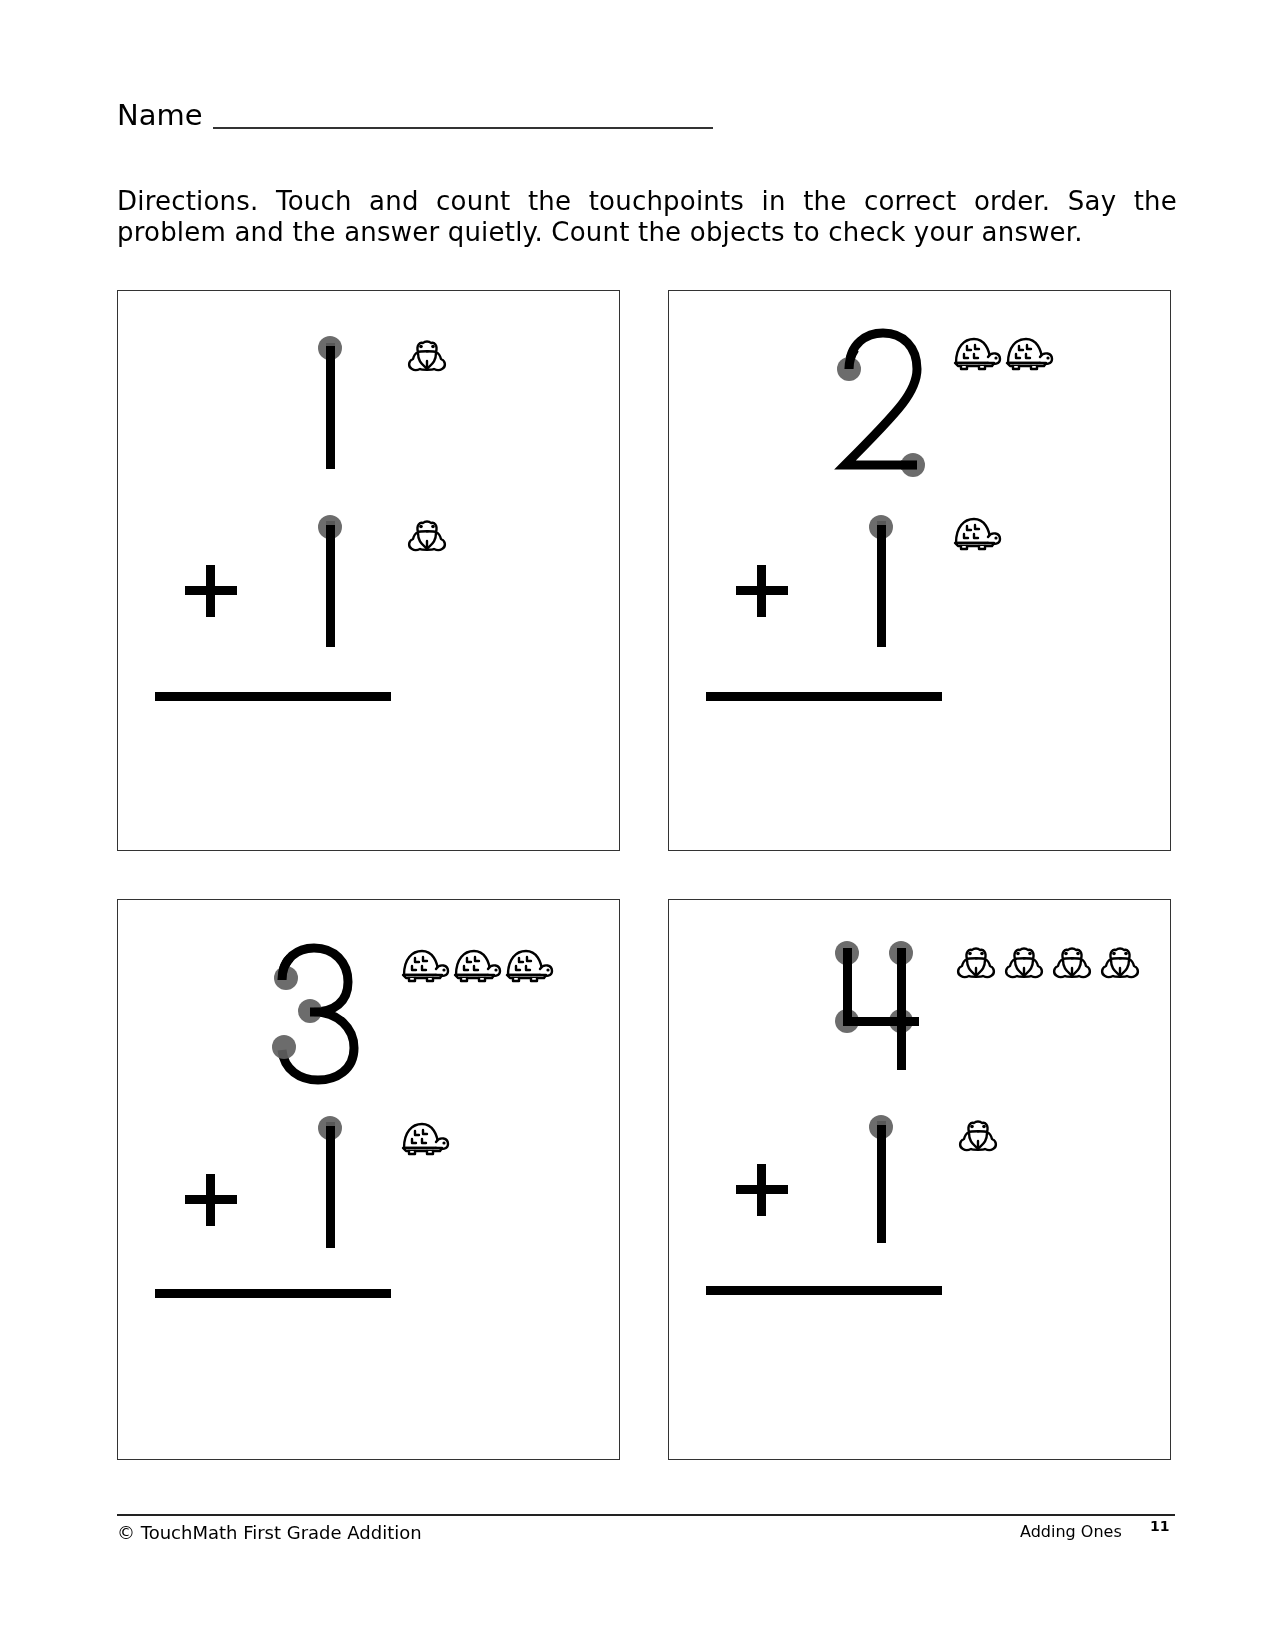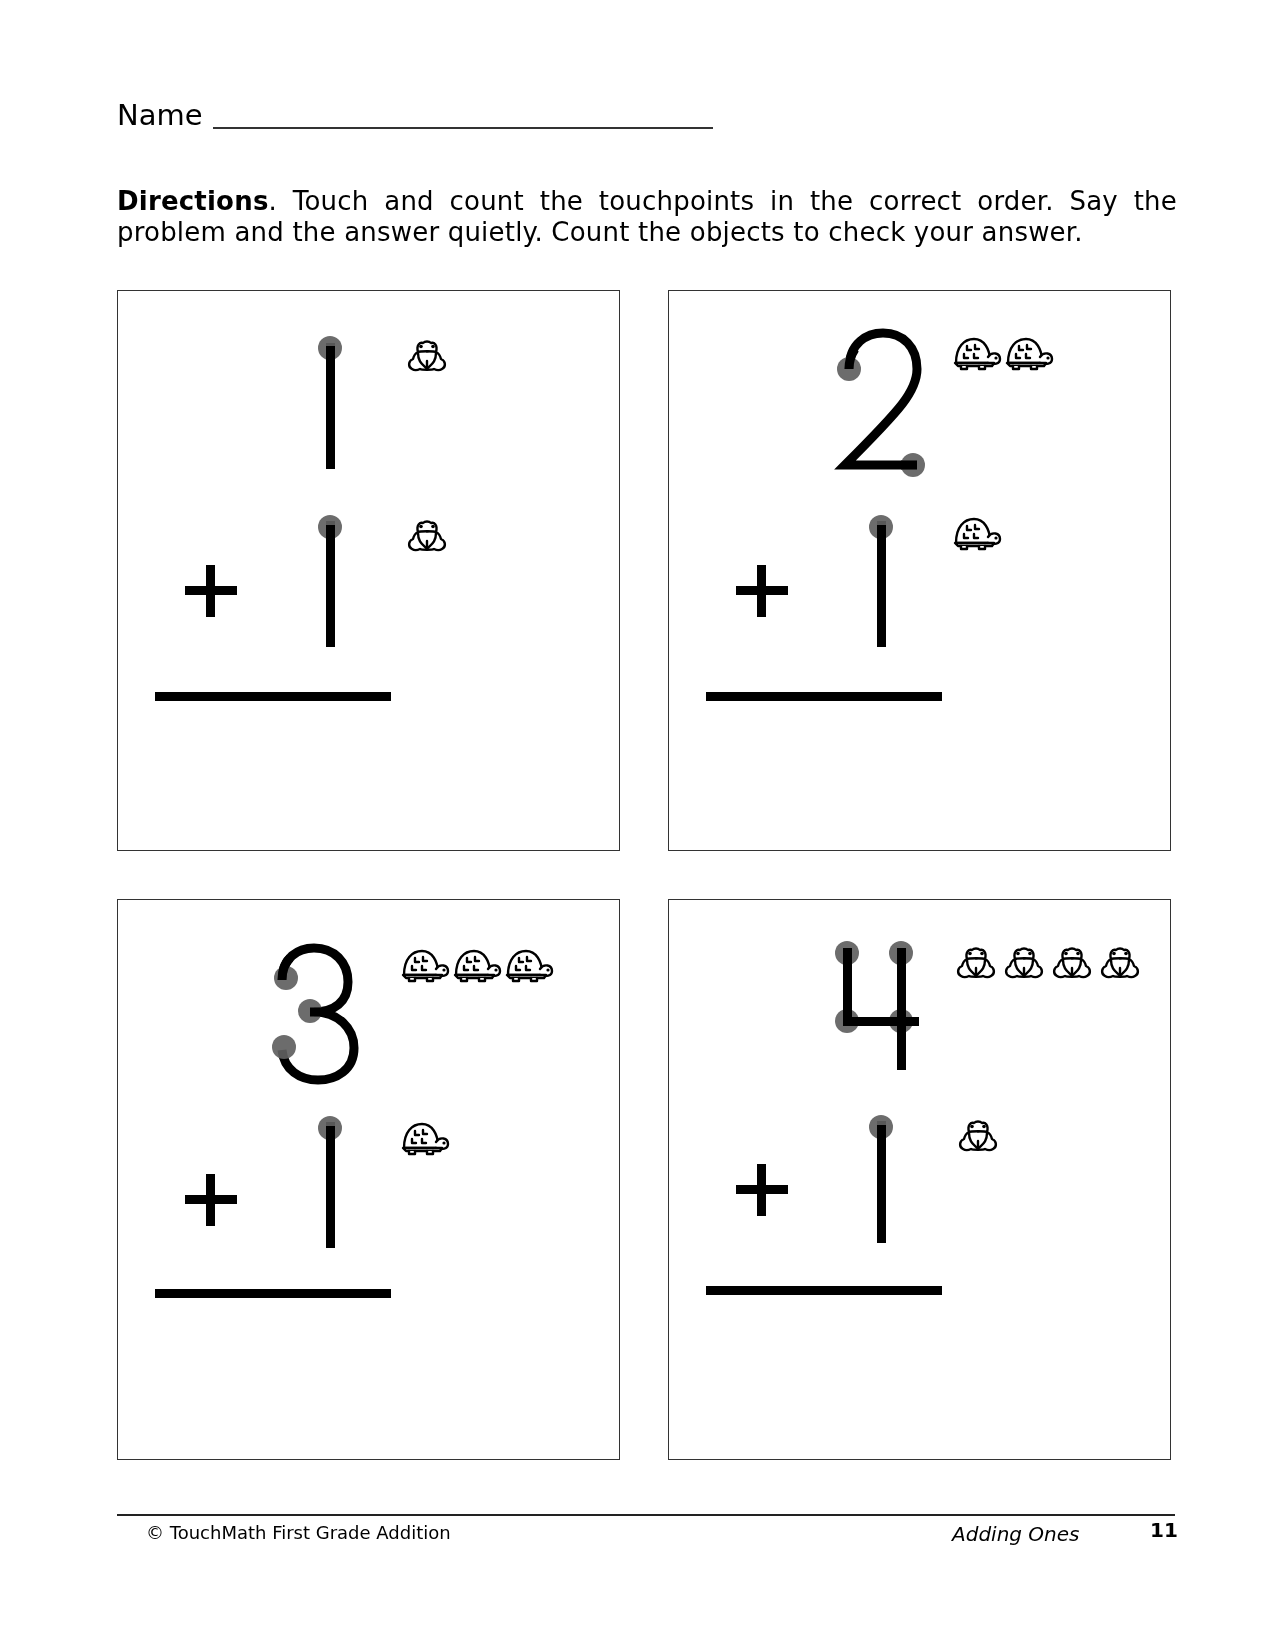--- a/index.html
+++ b/index.html
@@ -2,27 +2,27 @@
 <html><head>
 <meta charset="utf-8">
 <style>
   html, body { margin:0; padding:0; background:#ffffff; }
   body { width:1275px; height:1650px; position:relative; overflow:hidden;
          font-family:"DejaVu Sans", "Liberation Sans", sans-serif; color:#000; }
   .name-row { position:absolute; left:117px; top:98px; font-size:29px; display:flex; align-items:center; }
   .name-line { display:inline-block; width:500px; border-bottom:2px solid #333; margin-left:10px; height:26px; }
   .directions { position:absolute; left:117px; top:186px; width:1060px; font-size:26px; line-height:31px;
                 text-align:justify; letter-spacing:0.2px; }
-  .directions b { font-weight:bold; }
+  .directions b { font-weight:normal; }
   .panel { position:absolute; width:501px; height:559px; border:1.5px solid #333; background:#fff; }
   .panel svg { position:absolute; left:0; top:0; }
   .footer-rule { position:absolute; left:117px; top:1514px; width:1058px; height:0; border-top:2px solid #222; }
-  .footer-left { position:absolute; left:117px; top:1522px; font-size:18px;margin-left:29px; }
-  .footer-right { position:absolute; left:952px; top:1522px; font-size:20px;font-style:italic; }
-  .footer-page { position:absolute; left:1150px; top:1518px; font-size:20px; font-weight:bold; }
+  .footer-left { position:absolute; left:117px; top:1522px; font-size:18px; }
+  .footer-right { position:absolute; left:1020px; top:1522px; font-size:16px; }
+  .footer-page { position:absolute; left:1150px; top:1518px; font-size:14px; font-weight:bold; }
 </style>
 </head>
 <body>
 
 <div class="name-row">
   <span>Name</span>
   <span class="name-line"></span>
 </div>
 
 <div class="directions"><b>Directions</b><span>. Touch and count the touchpoints in the correct order. Say the problem and the answer quietly. Count the objects to check your answer.</span></div>

